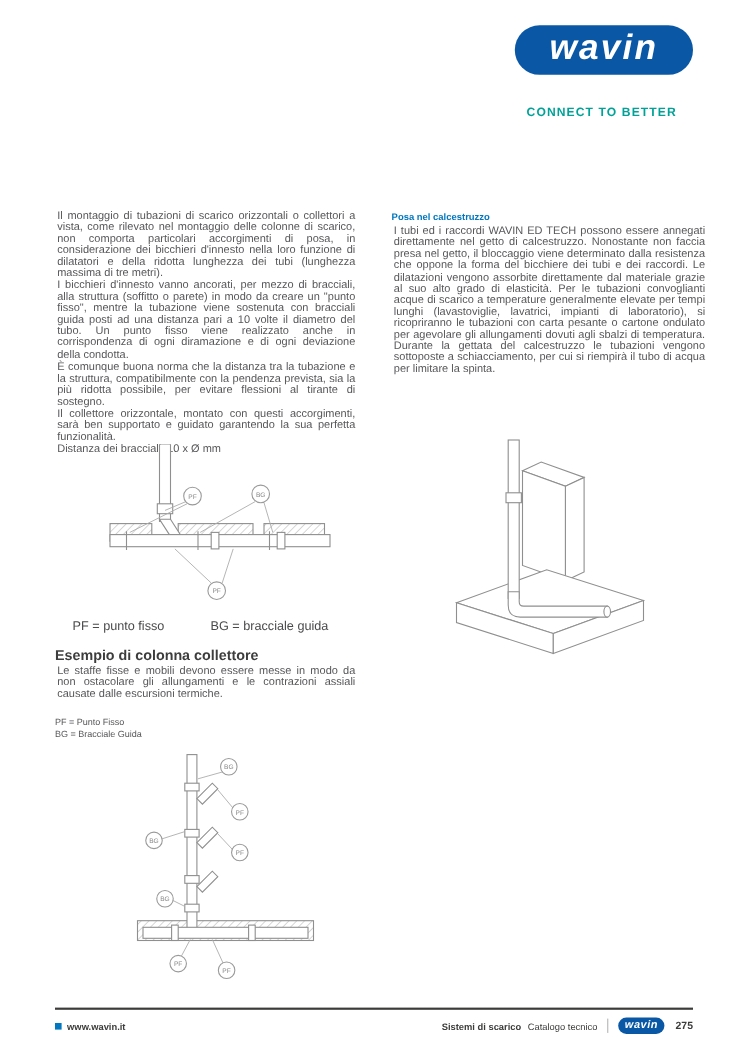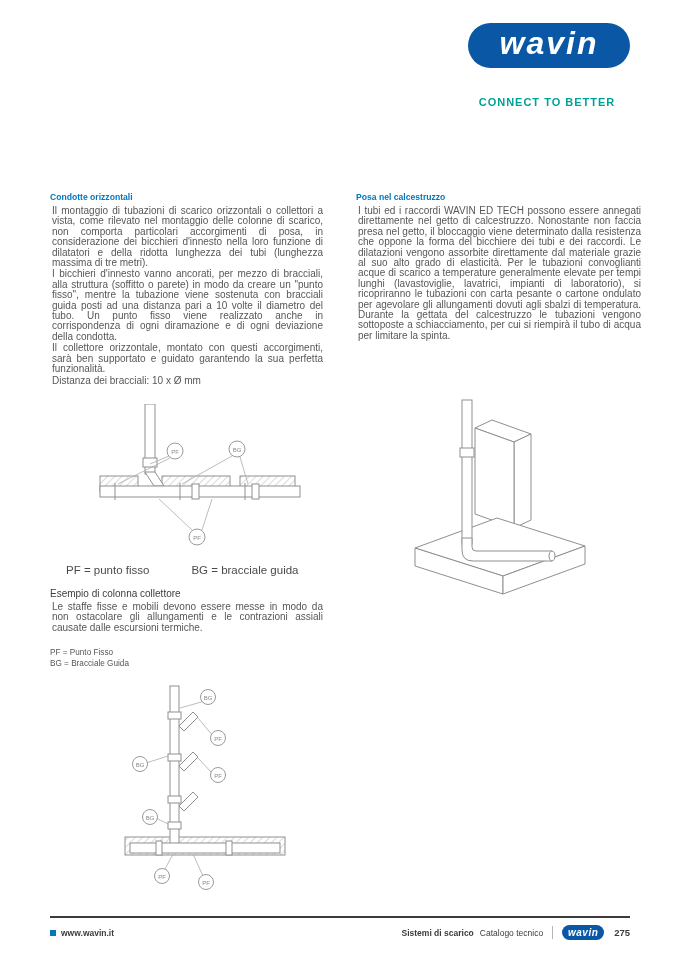--- a/index.html
+++ b/index.html
@@ -24,21 +24,21 @@
     position:absolute; top:79px; left:456px; width:182px; text-align:center;
     color:#00a298; font-size:11px; font-weight:bold; letter-spacing:1px;margin-top:17px;
   }
 
   
   .sec { position:absolute; }
   #sec-condotte { left:50px; top:192px; width:273px; }
   #sec-posa     { left:356px; top:192px; width:285px; }
   #sec-esempio  { left:50px; top:588px; width:273px; }
   .h-blue { color:#0077c0; font-size:8.6px; font-weight:bold; margin:0 0 4px 0; }
-  .h-dark { color:#3d3d3d; font-size:10px; font-weight:normal; margin:0 0 3px 0; }
+  .h-dark { color:#3d3d3d; font-size:13px; font-weight:bold; margin:0 0 3px 0; }
   p.body {
     font-size:10px; line-height:10.4px; text-align:justify;
     margin:0 0 1px 2px; color:#57575a;
   }
   .note { margin-top:2px; }
   .legend { margin-top:14px; font-size:8.2px; line-height:11px; color:#57575a; }
 
   
   .diagram { position:absolute; }
   #diagram1 { left:52px;  top:404px; width:268px; height:158px; }
@@ -77,23 +77,23 @@
 <body>
 
 <div class="page">
 
   <div class="logo">
     <span class="logo-script">wavin</span>
   </div>
   <div class="tagline">CONNECT TO BETTER</div>
 
   <section class="sec" id="sec-condotte">
-    <h3 class="h-blue">Condotte orizzontali</h3>
     <p class="body">Il montaggio di tubazioni di scarico orizzontali o collettori a vista, come rilevato nel montaggio delle colonne di scarico, non comporta particolari accorgimenti di posa, in considerazione dei bicchieri d'innesto nella loro funzione di dilatatori e della ridotta lunghezza dei tubi (lunghezza massima di tre metri).</p>
     <p class="body">I bicchieri d'innesto vanno ancorati, per mezzo di bracciali, alla struttura (soffitto o parete) in modo da creare un "punto fisso", mentre la tubazione viene sostenuta con bracciali guida posti ad una distanza pari a 10 volte il diametro del tubo. Un punto fisso viene realizzato anche in corrispondenza di ogni diramazione e di ogni deviazione della condotta.</p>
+    <p class="body">È comunque buona norma che la distanza tra la tubazione e la struttura, compatibilmente con la pendenza prevista, sia la più ridotta possibile, per evitare flessioni al tirante di sostegno.</p>
     <p class="body">Il collettore orizzontale, montato con questi accorgimenti, sarà ben supportato e guidato garantendo la sua perfetta funzionalità.</p>
     <p class="body note">Distanza dei bracciali: 10 x Ø mm</p>
   </section>
 
   <svg class="diagram" id="diagram1" viewBox="0 0 268 158">
     <defs>
       <pattern id="h1" width="5" height="5" patternUnits="userSpaceOnUse" patternTransform="rotate(45)">
         <line x1="0" y1="0" x2="0" y2="5" stroke="#b5b5b5" stroke-width="1"></line>
       </pattern>
     </defs>

